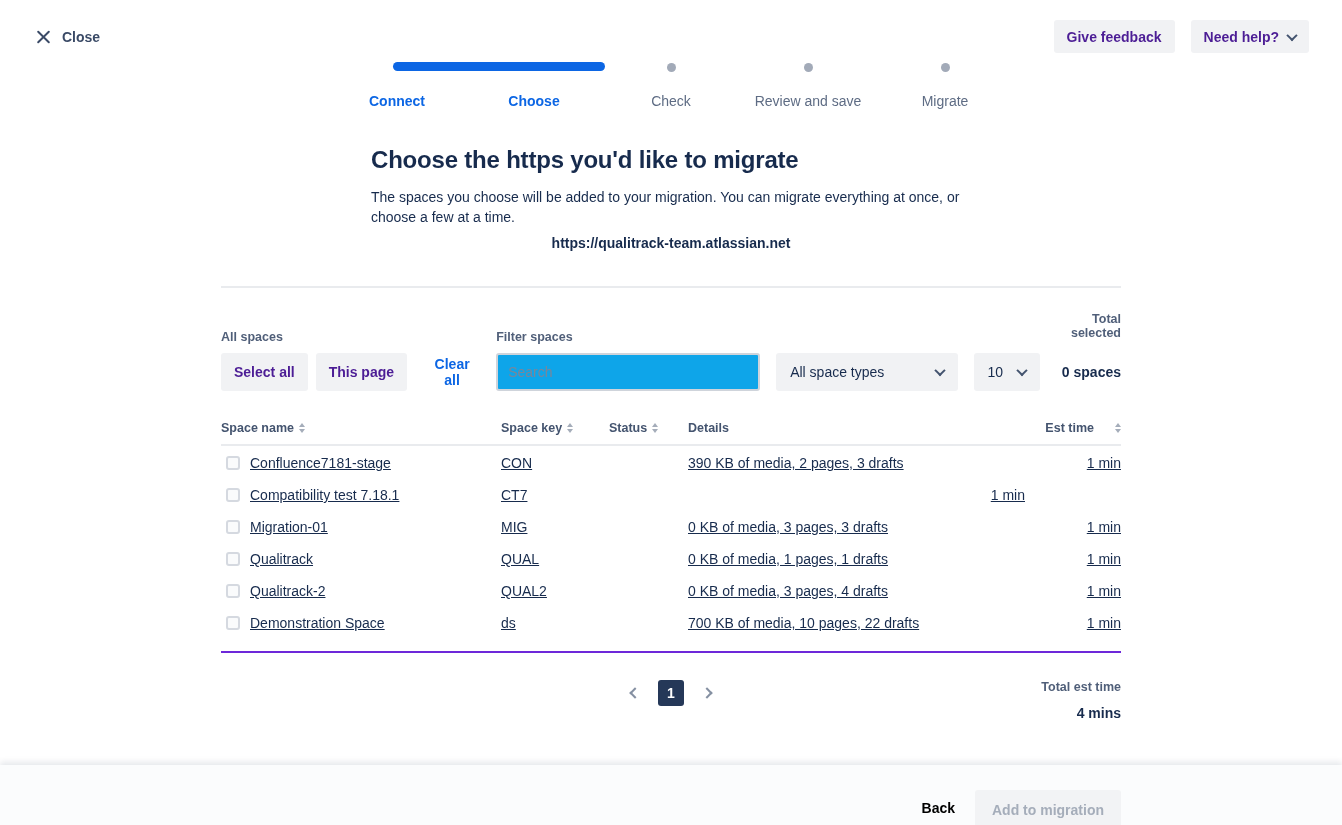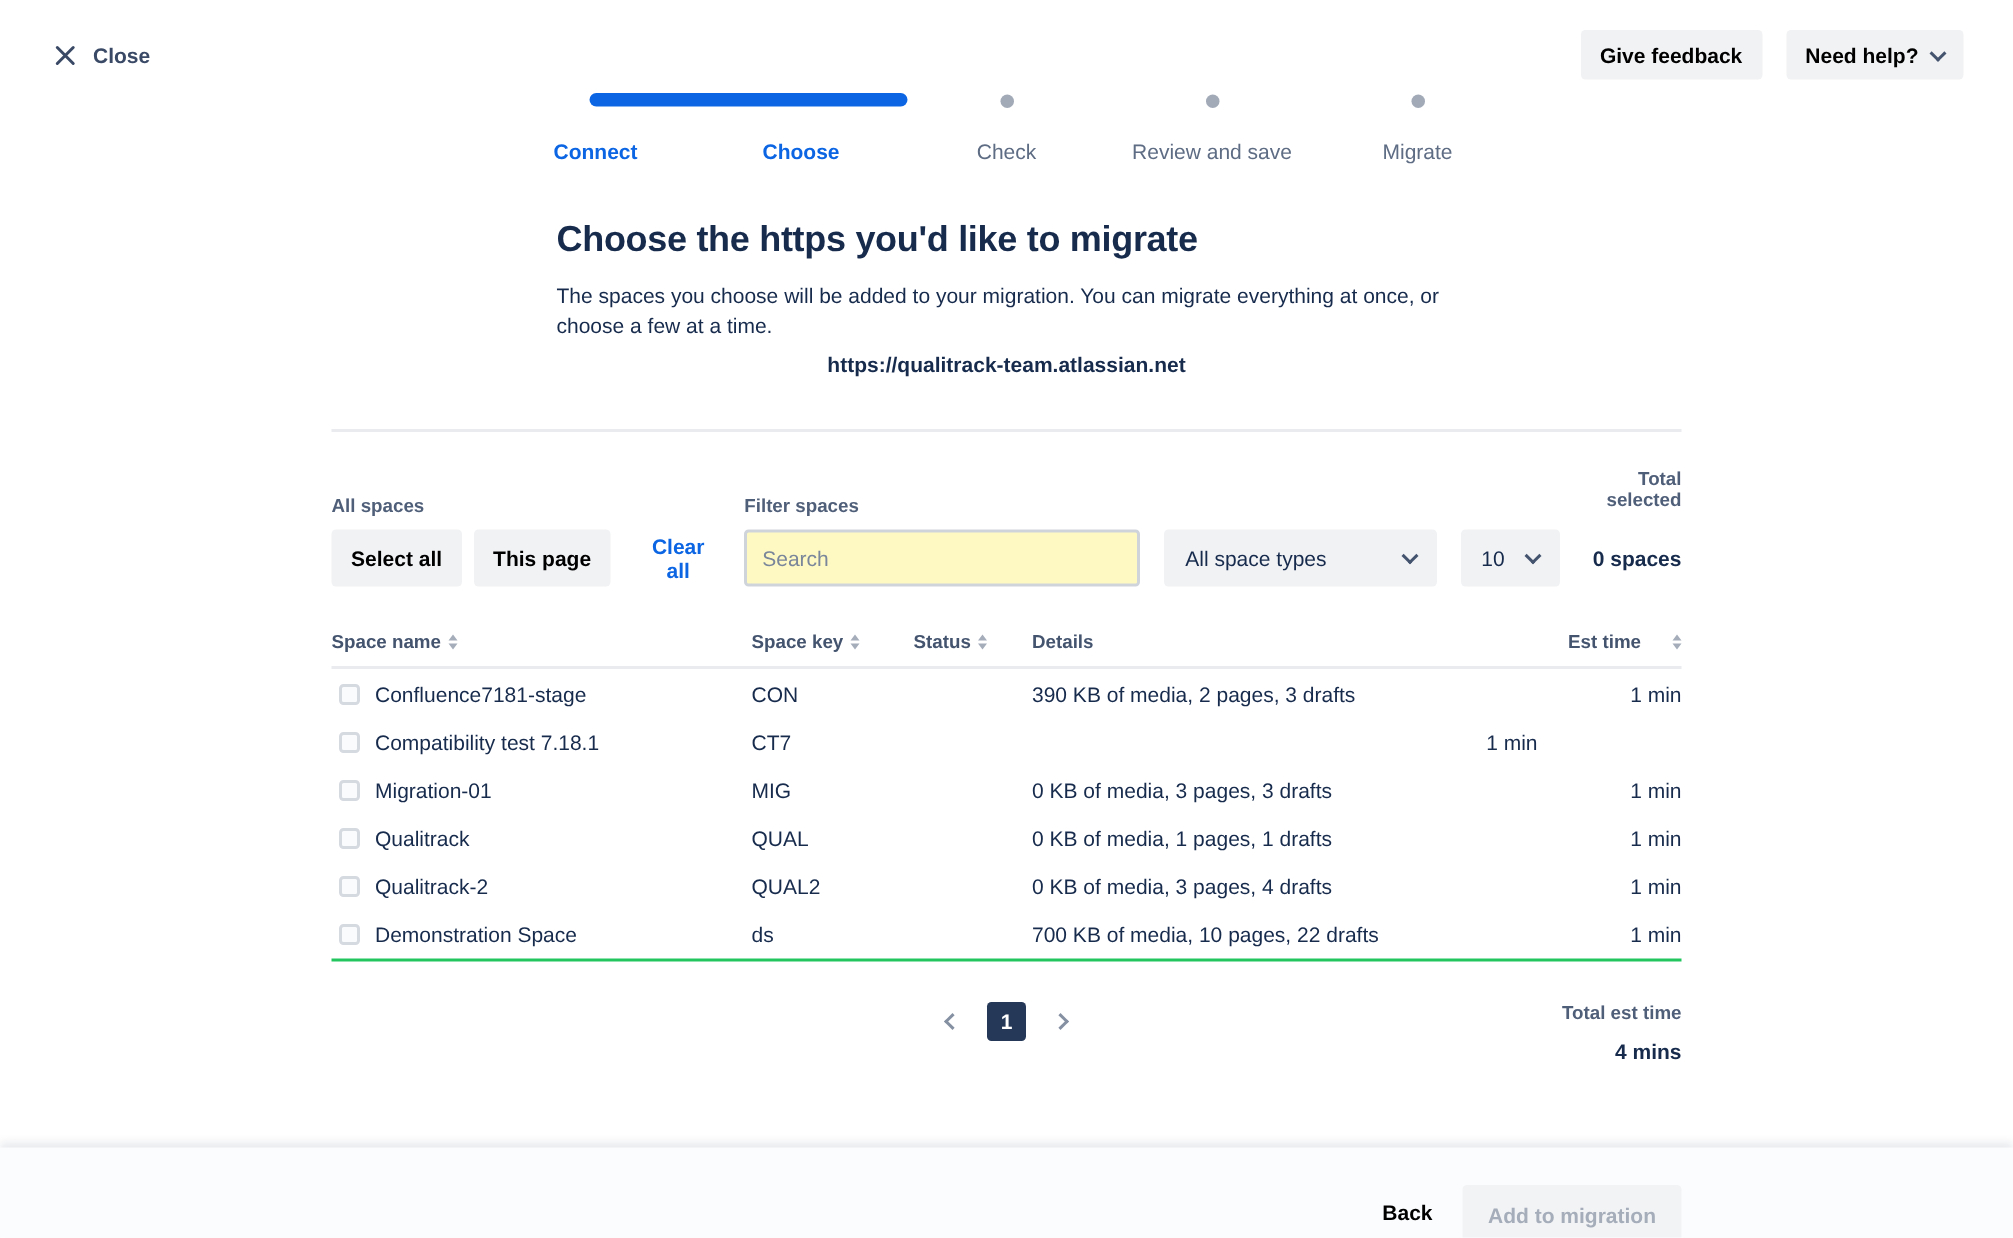--- a/index.html
+++ b/index.html
@@ -27,21 +27,21 @@
     content:""; position:absolute; left:-1px; top:6.5px; width:17px; height:2px;
     background:#3A4A66; border-radius:1px;
   }
   .x-icon::before { transform:rotate(45deg); }
   .x-icon::after  { transform:rotate(-45deg); }
 
   .top-actions { display:flex; gap:16px; }
   .btn {
     display:inline-flex; align-items:center; justify-content:flex-start; gap:9px;
     height:33px; padding:0 13px; border:none; border-radius:3px;
-    background:#F1F2F4; color:#000000; font-size:14px; font-weight:700;
+    background:#F1F2F4; color:#4c1d95; font-size:14px; font-weight:700;
     font-family:inherit; cursor:pointer; white-space:nowrap;
   }
 
   .chev { display:inline-block; width:8px; height:8px; border-right:2px solid #44546F; border-bottom:2px solid #44546F; }
   .chev-down  { transform:rotate(45deg) translate(-1px,-1px); }
   .chev-left  { transform:rotate(135deg); border-color:#8590A2; }
   .chev-right { transform:rotate(-45deg); border-color:#8590A2; }
 
   
   .stepper { position:absolute; top:62px; left:50%; transform:translateX(-50%); width:548px; }
@@ -78,21 +78,21 @@
   .left-group .controls { display:flex; align-items:center; }
   .btn-tall { height:38px; }
   .btn-gap { margin-left:8px; }
   .link-btn {
     margin-left:18px; background:none; border:none; font-family:inherit;
     color:#0C66E4; font-size:14px; font-weight:700; cursor:pointer; padding:0 2px;
   }
   .mid-group { margin-left:17px; }
   .search-input {
     width:264px; height:38px; border:2px solid #CFD4DB; border-radius:3px;
-    padding:0 10px; font-size:14px; font-family:inherit; color:#172B4D; background:#fef9c3;
+    padding:0 10px; font-size:14px; font-family:inherit; color:#172B4D; background:#0ea5e9;
   }
   .search-input::placeholder { color:#7A869A; }
   .select {
     display:flex; align-items:center; justify-content:space-between;
     height:38px; background:#F1F2F4; border-radius:3px; padding:0 14px;
     font-size:14px; color:#172B4D; cursor:pointer;
   }
   .select-types { width:184px; margin-left:16px; }
   .select-size  { width:67px;  margin-left:16px; }
   .total-group { margin-left:auto; text-align:right; }
@@ -102,21 +102,21 @@
   
   .table { margin-top:30px; }
   .trow { display:grid; grid-template-columns:280px 108px 79px 1fr 96px; align-items:center; }
   .thead { padding-bottom:9px; border-bottom:2px solid #E9EBEE; }
   .th { font-size:12.5px; font-weight:700; color:#44546F; display:flex; align-items:center; }
   .th-right { justify-content:flex-end;gap:16px; }
   .sort-icon { display:inline-flex; flex-direction:column; gap:2px; margin-left:5px; }
   .sort-icon i { display:block; width:0; height:0; border-left:3.5px solid transparent; border-right:3.5px solid transparent; }
   .sort-icon .up   { border-bottom:4px solid #A5ADBA; }
   .sort-icon .down { border-top:4px solid #A5ADBA; }
-  .tbody { border-bottom:2px solid #22c55e; padding:1px 0 0; }
+  .tbody { border-bottom:2px solid #6d28d9; padding:1px 0 12px;text-decoration:underline; }
   .tr { height:32px; font-size:14px; color:#172B4D; }
   .cell-name { display:flex; align-items:center; }
   .checkbox {
     width:14px; height:14px; margin-left:5px; margin-right:10px;
     border:2px solid #D5D9E0; border-radius:3px; background:#FAFBFC; cursor:pointer; flex:none;
   }
   .cell-right { text-align:right; }
 
   
   .bottom-row { margin-top:27px; display:grid; grid-template-columns:1fr auto 1fr; align-items:start; }

